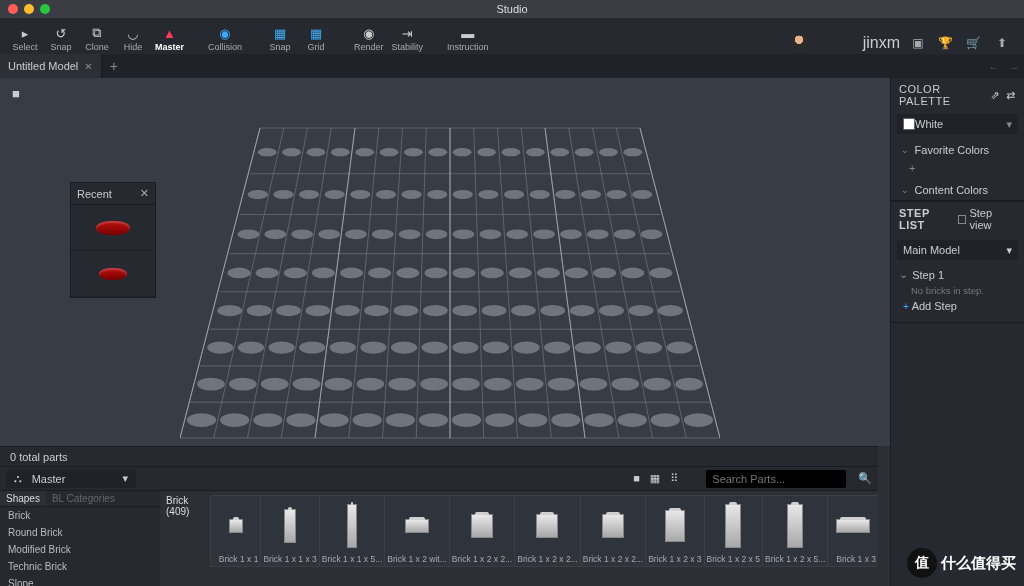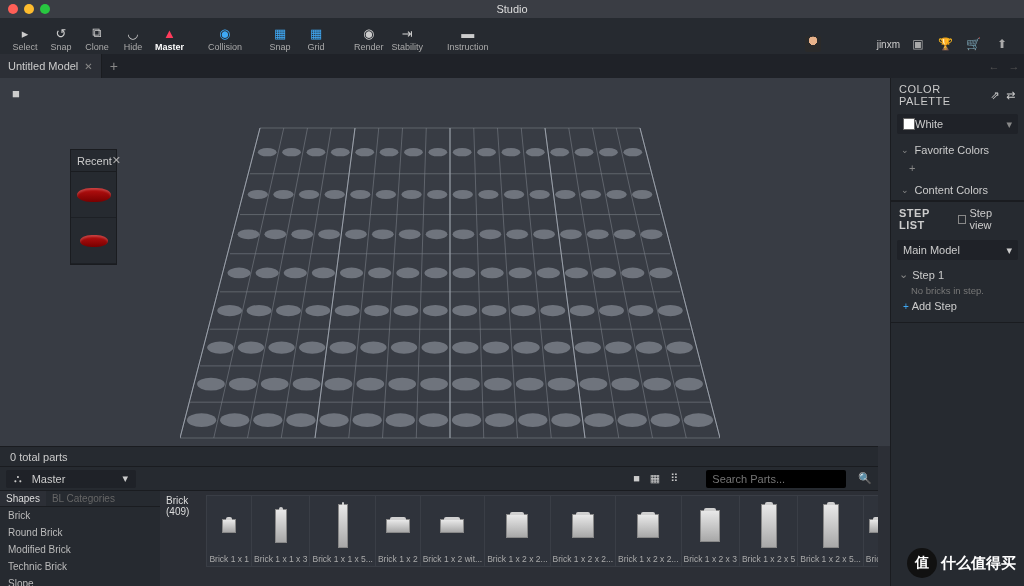--- a/index.html
+++ b/index.html
@@ -11,34 +11,34 @@
 .titlebar .title { position:absolute; left:50%; transform:translateX(-50%); font-size:11px; color:#ddd; }
 .toolbar { height:36px; background:#262a30; display:flex; align-items:flex-end; padding:0 8px 2px; gap:2px; }
 .tbtn { display:flex; flex-direction:column; align-items:center; justify-content:flex-end; min-width:34px; height:32px; cursor:pointer; padding:0 3px;}
 .tbtn .ico{ font-size:13px; height:14px; display:flex; align-items:center; justify-content:center; margin-bottom:2px;}
 .tbtn .lbl{ font-size:9px; color:#aaa;}
 .tbtn.active .lbl{ color:#fff; font-weight:bold;}
 .tbtn.active .ico{ color:#fff;}
 .toolbar .spacer{ flex:1; }
 .user-area{ display:flex; align-items:center; gap:8px; margin-right:4px;}
 .user-area .avatar{ width:16px; height:16px; border-radius:2px; background:radial-gradient(circle at 50% 30%, #e8b28a 30%, #2a2a2a 32%);}
-.user-area .uname{ font-size:10px; color:#ccc;padding-left:48px;}
+.user-area .uname{ font-size:16px; color:#ccc;padding-left:48px;}
 .user-area .ibtn{ width:20px;text-align:center; cursor:pointer; color:#aaa; font-size:12px;}
 .user-area .ibtn.gold{color:#d4a728;}
 .tabbar{ height:24px; background:#1f2228; display:flex; align-items:center; }
 .tab{ display:flex; align-items:center; height:24px; padding:0 8px; gap:6px; background:#2c2f36; border-right:1px solid #1a1c20;}
 .tab .x{ cursor:pointer; color:#888; font-size:10px;}
 .addtab{ width:24px; text-align:center; cursor:pointer; color:#888; font-size:14px;}
 .tabbar .endarrows{ margin-left:auto; display:flex;}
 .tabbar .endarrows div{ width:20px; text-align:center; color:#555; cursor:default;}
 .main{ display:flex; height:calc(586px - 18px - 36px - 24px); }
 .viewport-col{ width:890px; display:flex; flex-direction:column; background:#2c2f36;}
 .viewport{ flex:1; position:relative; background:#383c44; }
 .cam-ico{ position:absolute; top:8px; left:12px; color:#ccc; font-size:13px;}
-.recent-panel{ position:absolute; top:71px; left:70px; width:47px; background:#262a30; border:1px solid #1a1c20; }
+.recent-panel{ position:absolute; top:104px; left:70px; width:86px; background:#262a30; border:1px solid #1a1c20; }
 .recent-head{ display:flex; align-items:center; justify-content:space-between; padding:4px 6px; border-bottom:1px solid #1a1c20; font-size:10px;}
 .recent-head .x{ color:#aaa; cursor:pointer;}
 .recent-item{ height:46px; display:flex; align-items:center; justify-content:center; border-bottom:1px solid #1d2025;}
 .piece-red{ width:34px; height:14px; background:linear-gradient(#b11,#700); border-radius:50% / 60%; box-shadow:inset 0 2px 2px rgba(255,255,255,.2);}
 .piece-red.flat{width:28px;height:12px;}
 .grid3d{ position:absolute; top:40px; left:180px; width:540px; height:330px; }
 .grid3d svg{ width:100%; height:100%; }
 .statusbar{ height:20px; background:#262a30; border-top:1px solid #1a1c20; display:flex; align-items:center; padding:0 10px; font-size:10px; color:#aaa; width:878px;}
 .parts-row1{ height:24px; background:#262a30; display:flex; align-items:center; padding:0 6px; gap:8px; border-top:1px solid #1a1c20; width:878px;}
 .master-sel{ display:flex; align-items:center; gap:6px; background:#1f2228; height:18px; padding:0 8px; min-width:130px; justify-content:space-between; cursor:pointer; border-radius:2px;}
@@ -396,26 +396,20 @@
             <div class="brick-cell">
               <div class="brick-img">
                 <div class="brick-shape" style="width: 10px; height: 44px;"></div>
               </div>
               <div class="nm">Brick 1 x 1 x 5...</div>
             </div>
             <div class="brick-cell">
               <div class="brick-img">
                 <div class="brick-shape" style="width: 24px; height: 14px;"></div>
               </div>
-              <div class="nm">Brick 1 x 2</div>
-            </div>
-            <div class="brick-cell">
-              <div class="brick-img">
-                <div class="brick-shape" style="width: 24px; height: 14px;"></div>
-              </div>
               <div class="nm">Brick 1 x 2 wit...</div>
             </div>
             <div class="brick-cell">
               <div class="brick-img">
                 <div class="brick-shape" style="width: 22px; height: 24px;"></div>
               </div>
               <div class="nm">Brick 1 x 2 x 2...</div>
             </div>
             <div class="brick-cell">
               <div class="brick-img">

